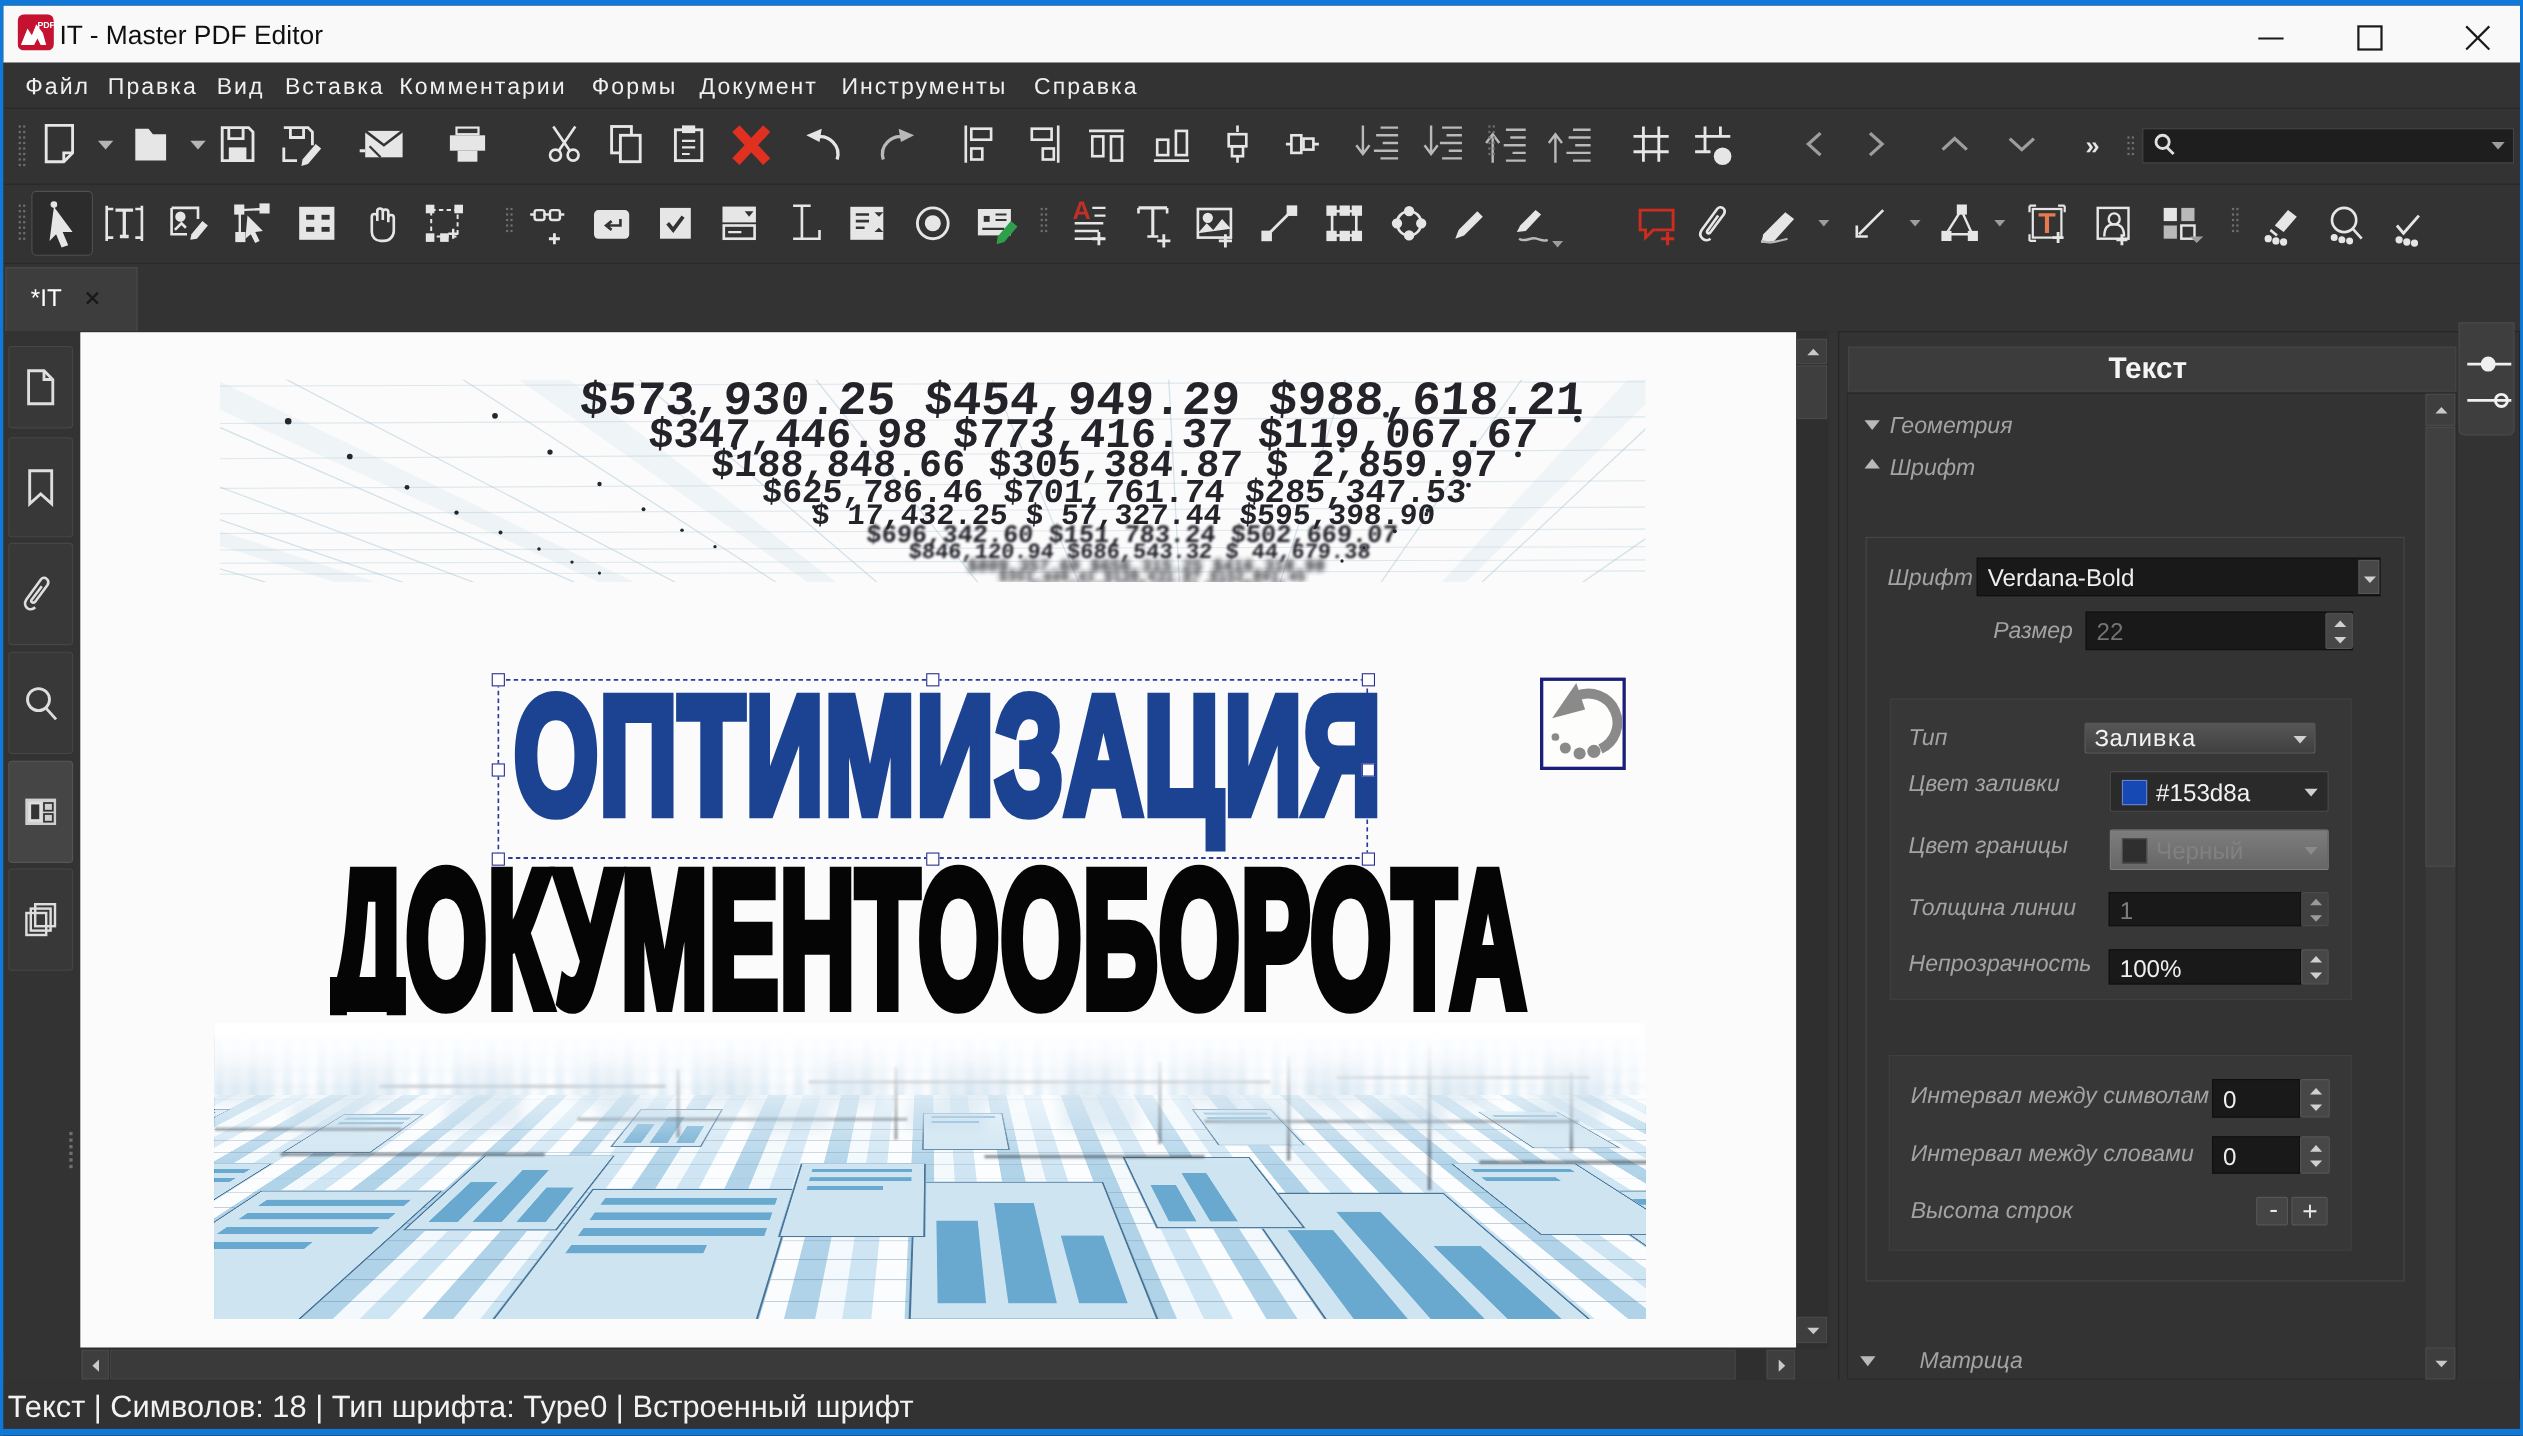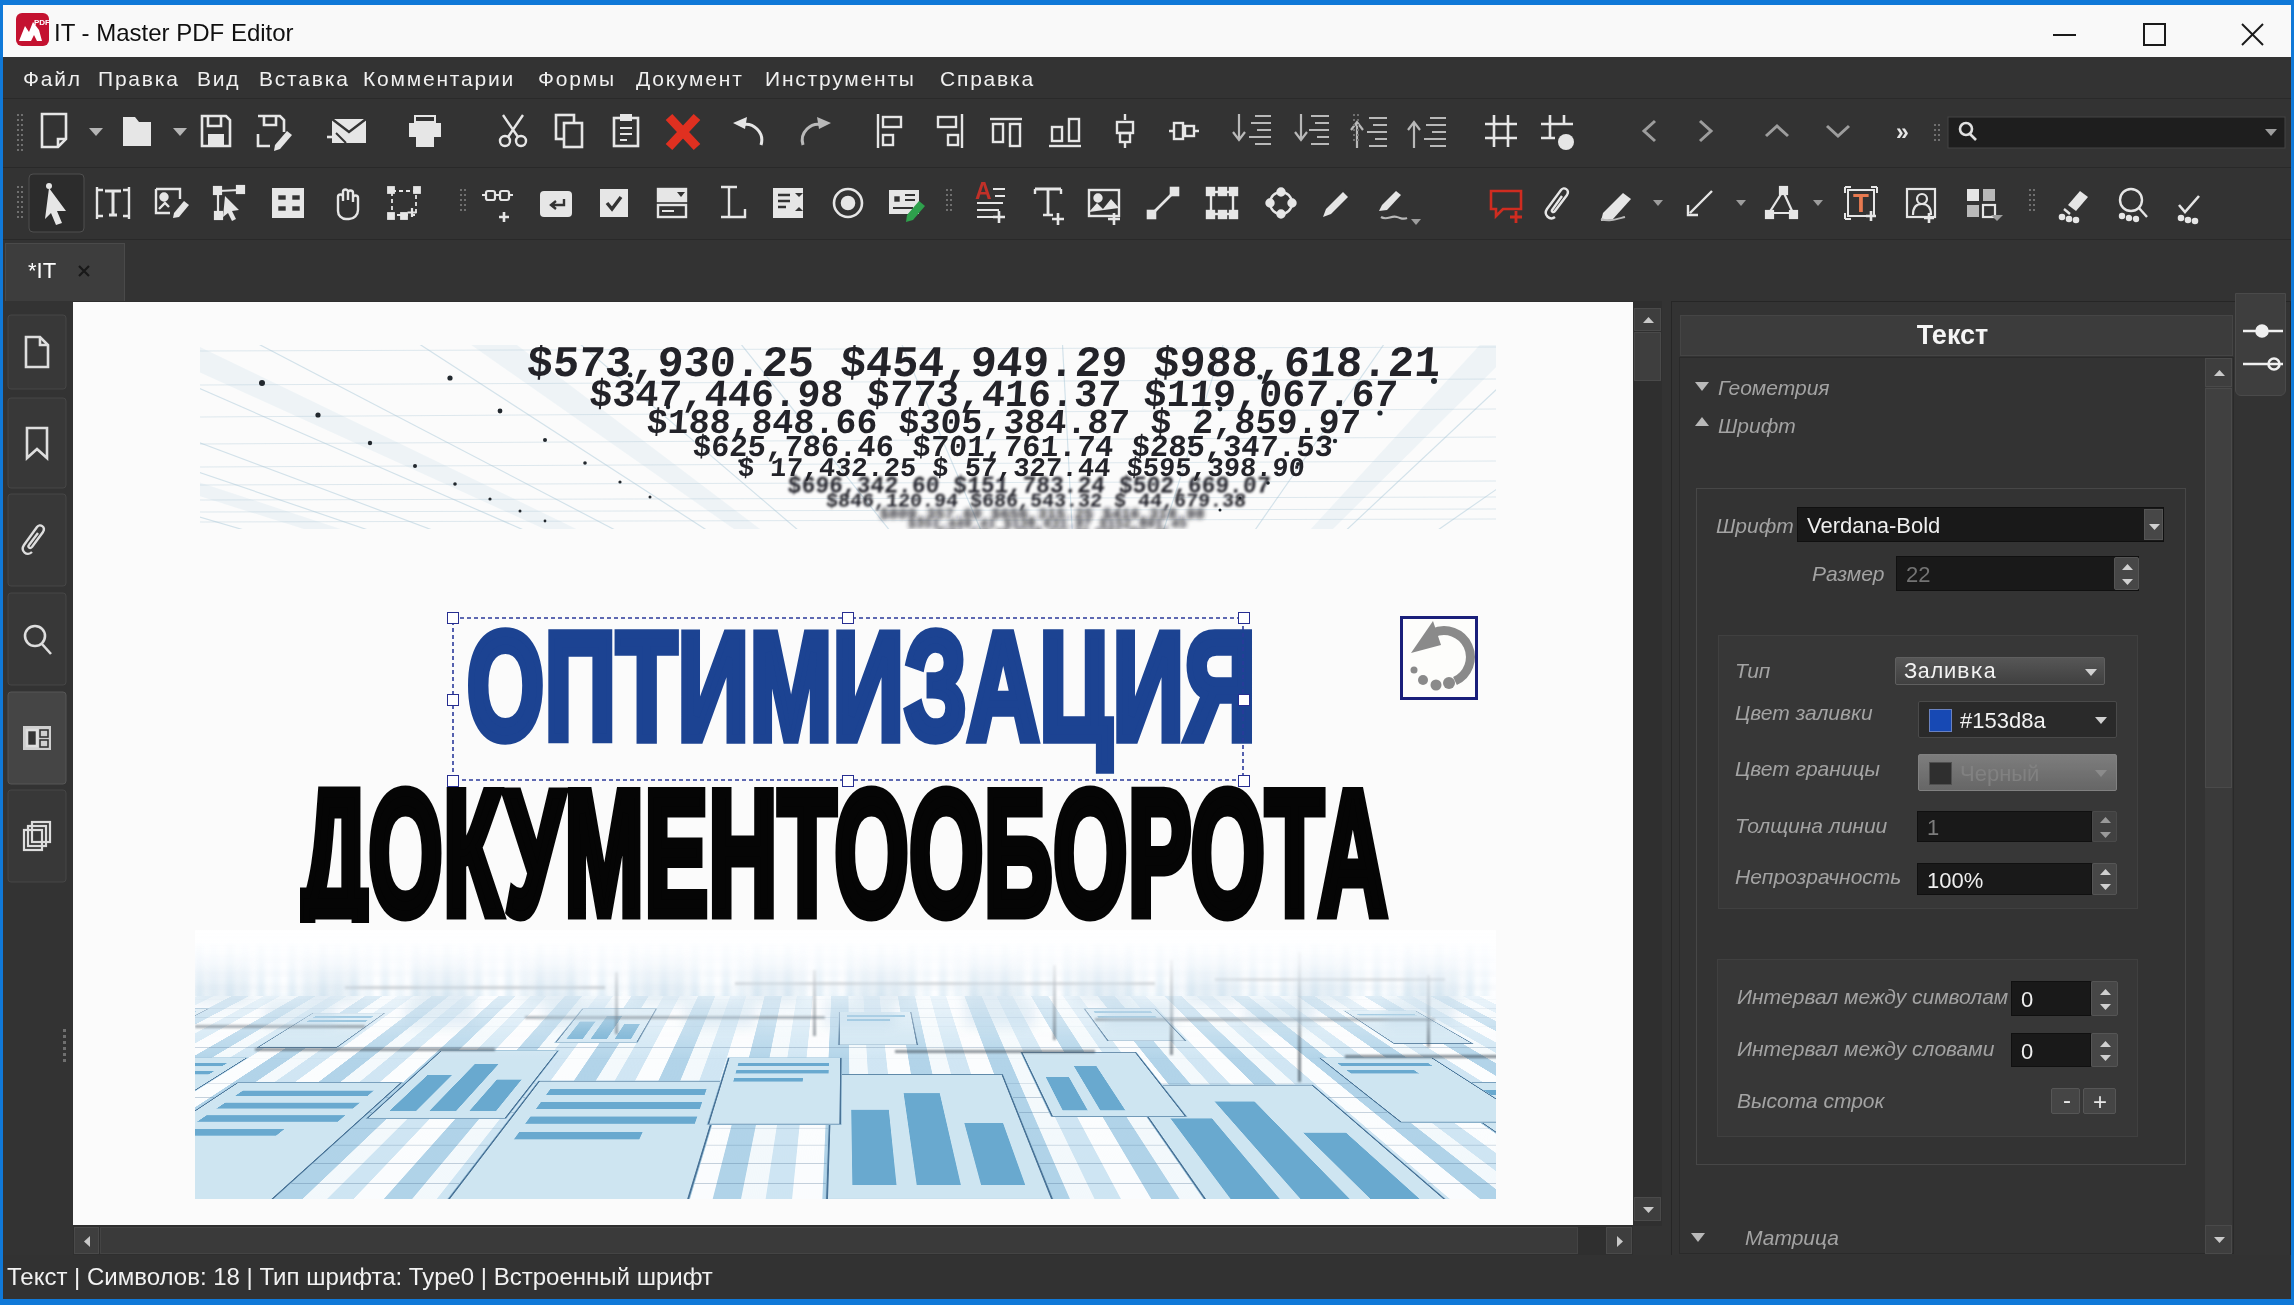--- a/index.html
+++ b/index.html
@@ -29,21 +29,21 @@
 #canvas{left:73px;top:301px;width:1560px;height:925px;background:#2e2e2e;}
 #page{position:absolute;left:0px;top:1px;width:1560px;height:923px;background:#fbfbfb;overflow:hidden;}
 
 #vsb{left:1633px;top:301px;width:29px;height:925px;background:#2f2f2f;}
 
 #panel{left:1671px;top:301px;width:620px;height:958px;background:#333333;border:1px solid #262626;}
 
 #hsb{left:73px;top:1226px;width:1560px;height:29px;background:#2f2f2f;}
 
 #status{left:3px;top:1255px;width:2288px;height:44px;background:#323232;}
-#status .txt{position:absolute;left:4px;top:8px;font-size:24px;color:#f2f2f2;}
+#status .txt{position:absolute;left:4px;top:8px;font-size:28px;color:#f2f2f2;}
 #plane{position:absolute;left:-650px;bottom:-30px;width:2600px;height:660px;transform-origin:50% 100%;transform:perspective(700px) rotateX(52deg);
 background:
 repeating-linear-gradient(0deg, rgba(50,90,130,0.30) 0 2px, rgba(0,0,0,0) 2px 40px),
 repeating-linear-gradient(90deg, rgba(156,200,227,0.8) 0 30px, rgba(246,251,253,0.85) 30px 56px, rgba(196,224,241,0.75) 56px 84px, rgba(255,255,255,0.88) 84px 116px),
 linear-gradient(180deg,#eaf3f9 0%,#d5e8f3 100%);}
 #farstrip{position:absolute;left:0px;top:14px;width:1301px;height:100px;filter:blur(2px);
 background:
 repeating-linear-gradient(0deg, rgba(70,110,150,0.25) 0 2px, rgba(0,0,0,0) 2px 14px),
 repeating-linear-gradient(90deg, rgba(156,200,227,0.75) 0 8px, rgba(246,251,253,0.8) 8px 15px, rgba(196,224,241,0.7) 15px 23px, rgba(255,255,255,0.85) 23px 31px);}
 .doc{position:absolute;background:#c9e2f0;border:2px solid #35648c;box-shadow:0 0 0 1px #9cc4dc;}

